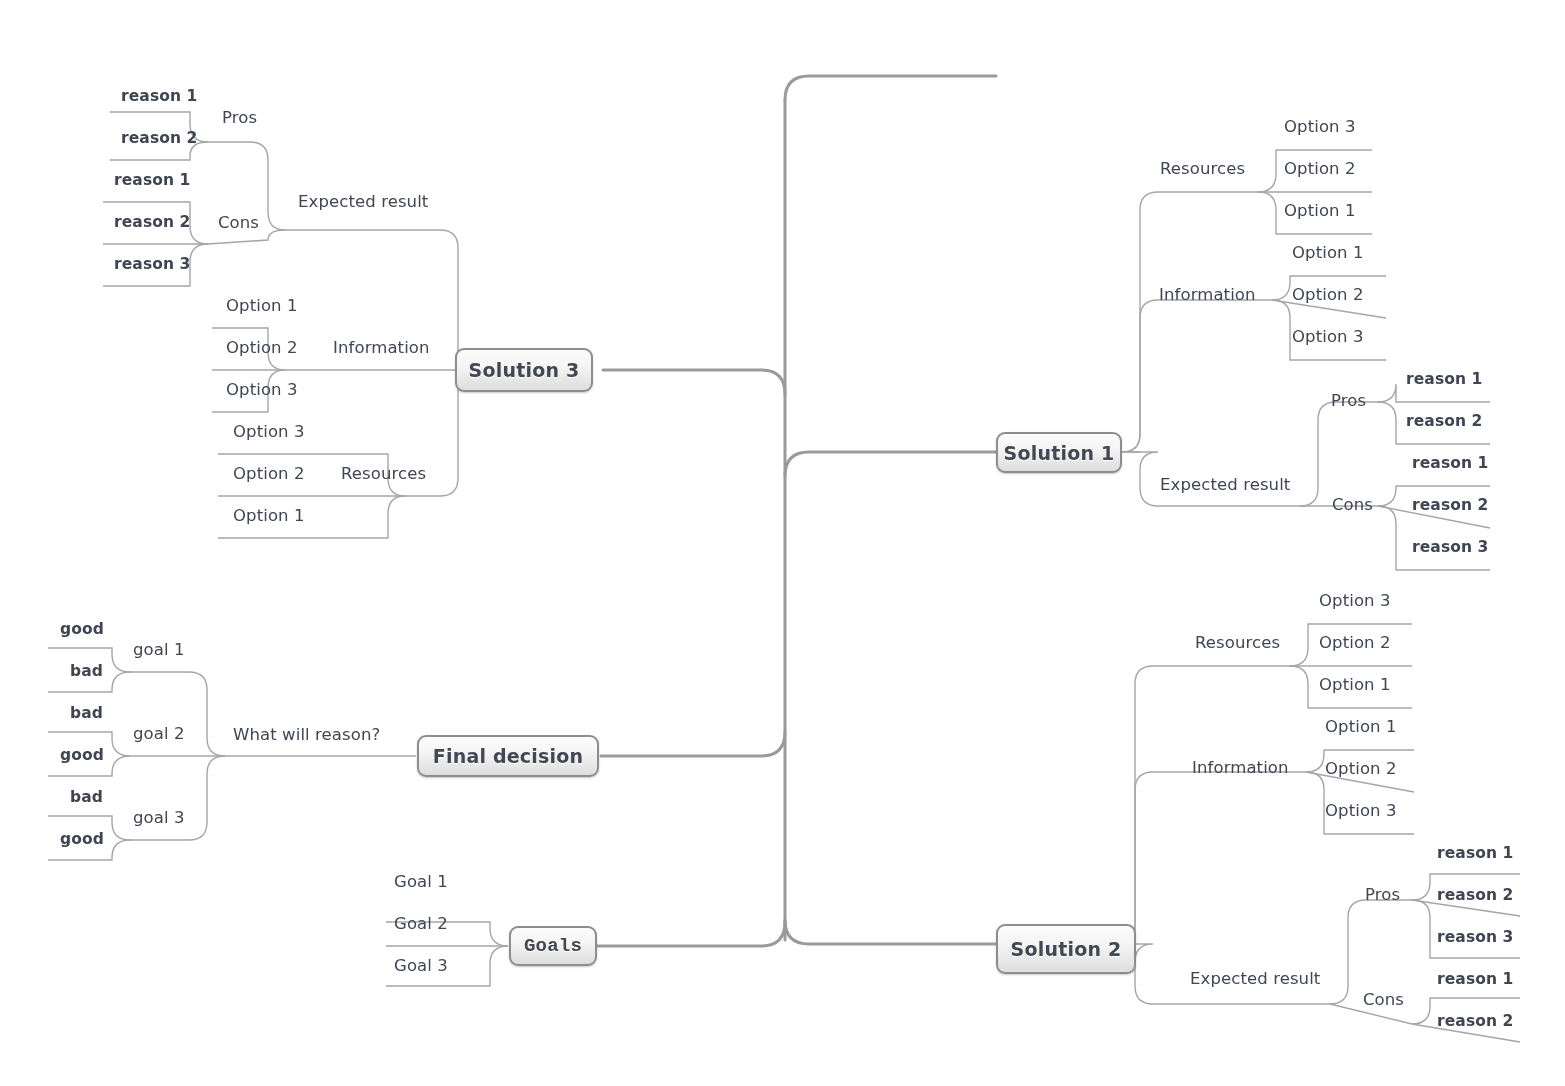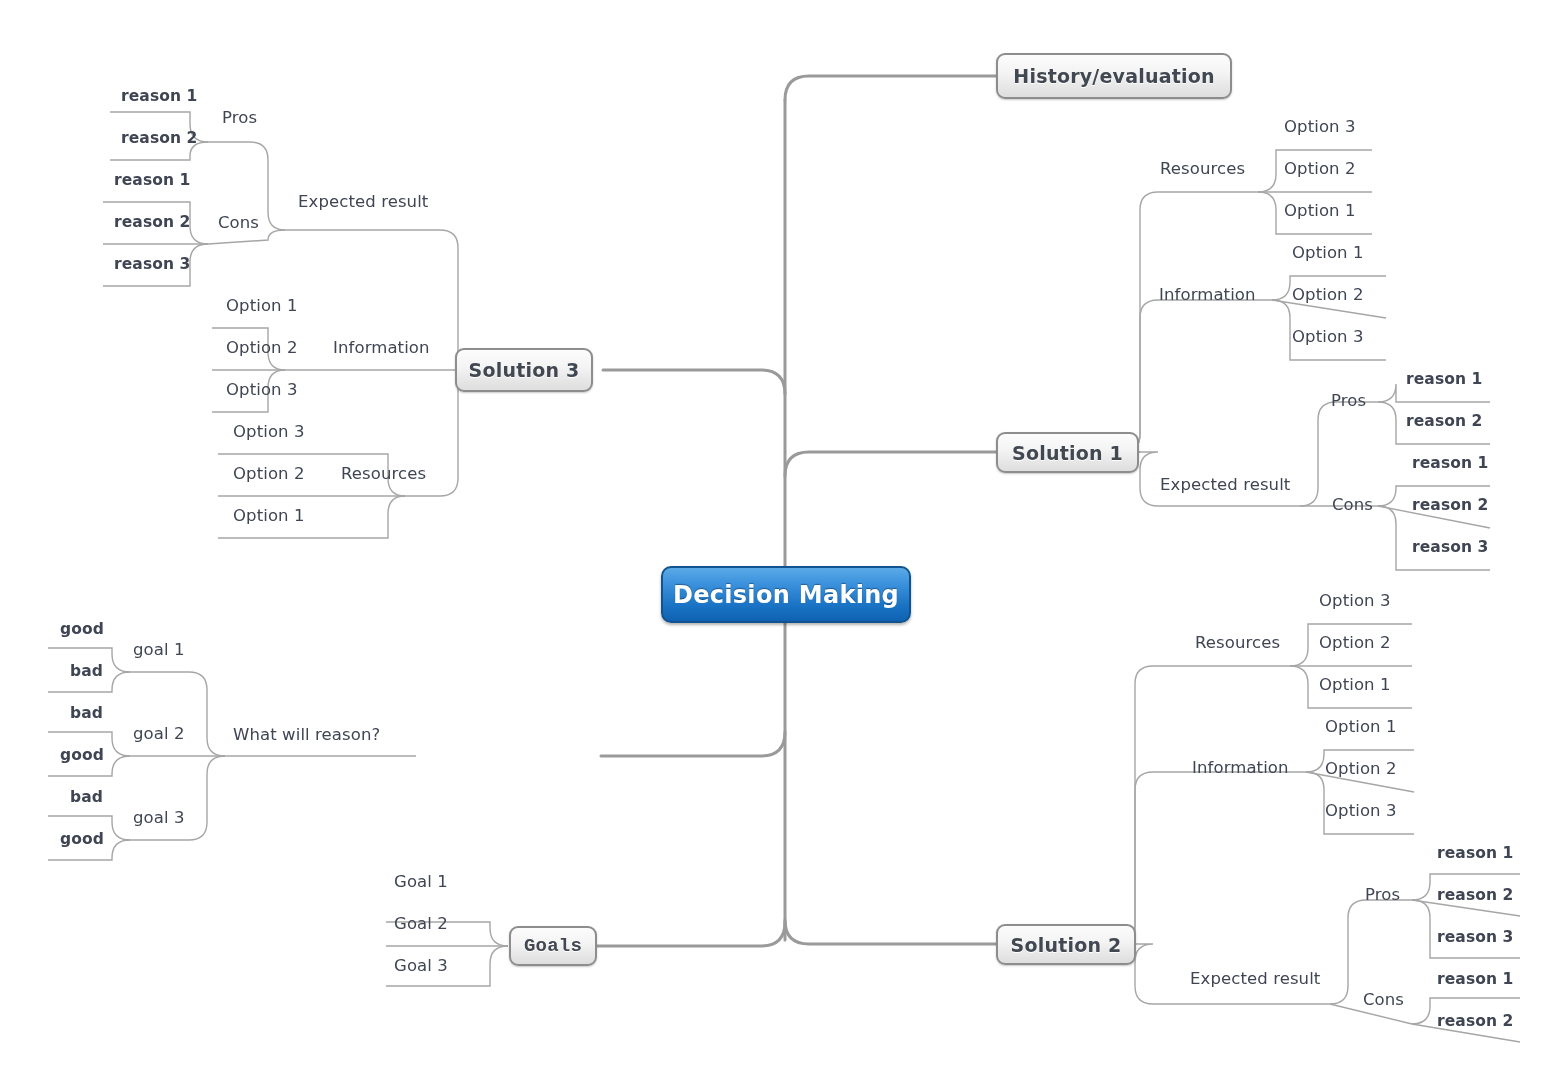--- a/index.html
+++ b/index.html
@@ -167,40 +167,37 @@
       <path d="M130,840 Q112,840 112,858 L112,860 L48,860"></path>
     </g>
 
     <g fill="none" stroke="#a6a6a6" stroke-width="1.4">
       <path d="M508,946 Q490,946 490,928 L490,922 L386,922"></path>
       <path d="M508,946 L386,946"></path>
       <path d="M508,946 Q490,946 490,964 L490,986 L386,986"></path>
     </g>
   </svg>
 
-  <div class="central" style="left:661px;top:566px;width:250px;height:57px;">
-    <span>Decision Making</span>
-  </div>
-
-  <div class="topic" style="left:996px;top:53px;width:236px;height:46px;">
-    <span>History/evaluation</span>
-  </div>
-
-  <div class="topic" style="left:996px;top:432px;width:143px;height:41px;">
+
+
+  <div class="topic" style="left:996px;top:432px;width:126px;height:41px;">
     <span>Solution 1</span>
   </div>
 
-  <div class="topic" style="left:996px;top:924px;width:140px;height:41px;text-align:right;">
+  <div class="topic" style="left:996px;top:924px;width:140px;height:50px;text-align:right;">
     <span>Solution 2</span>
   </div>
 
   <div class="topic" style="left:455px;top:348px;width:138px;height:44px;">
     <span>Solution 3</span>
   </div>
 
+  <div class="topic" style="left:417px;top:735px;width:182px;height:42px;">
+    <span>Final decision</span>
+  </div>
 
   <div class="topic" style="left:509px;top:926px;width:88px;height:40px;font-family:Liberation Mono, monospace;">
     <span>Goals</span>
   </div>
 
   <div class="tnode sm" style="left:121px;top:89px;"><span>reason 1</span></div>
   <div class="tnode sm" style="left:121px;top:131px;"><span>reason 2</span></div>
   <div class="tnode" style="left:222px;top:110px;"><span>Pros</span></div>
 
   <div class="tnode sm" style="left:114px;top:173px;"><span>reason 1</span></div>

